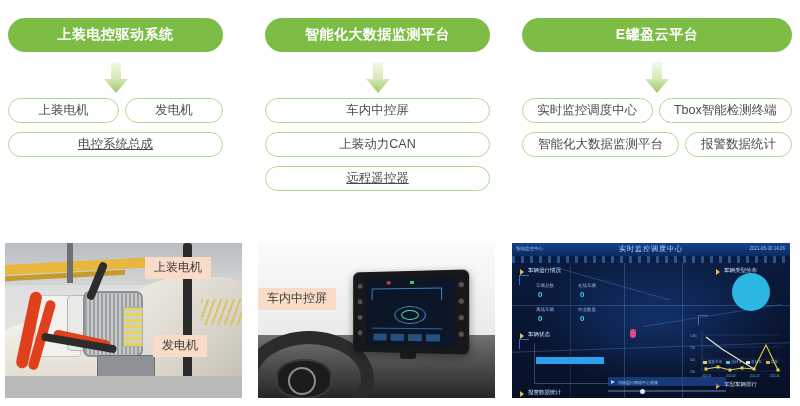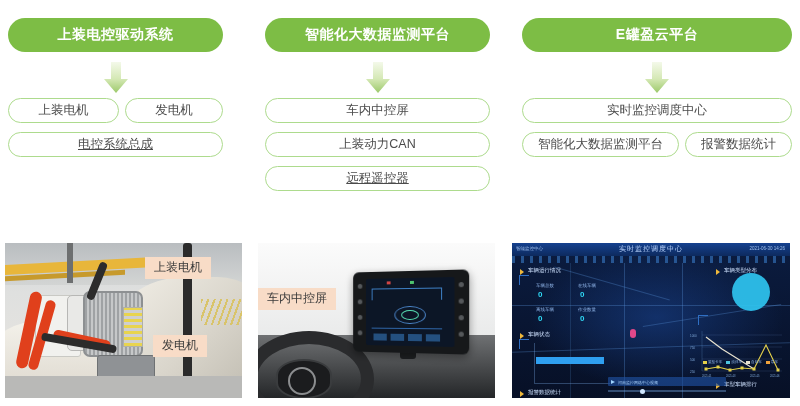--- a/index.html
+++ b/index.html
@@ -221,20 +221,21 @@
               <stop offset="55%" stop-color="#d4e8b4"></stop>
               <stop offset="100%" stop-color="#9cc96a"></stop>
         </linearGradient>
           </defs>
         <path d="M8 0 H18 V17 H25 L13 31 L1 17 H8 Z" fill="url(#ag2)"></path>
       </svg>
     </div>
     <div class="rows">
       <div class="row">
         <div class="pill">实时监控调度中心</div>
+        <div class="pill">Tbox智能检测终端</div>
       </div>
       <div class="row">
         <div class="pill">智能化大数据监测平台</div>
         <div class="pill">报警数据统计</div>
       </div>
     </div>
   </div>
 
   <div class="photo photo-0">
     <div class="ph-inner">

